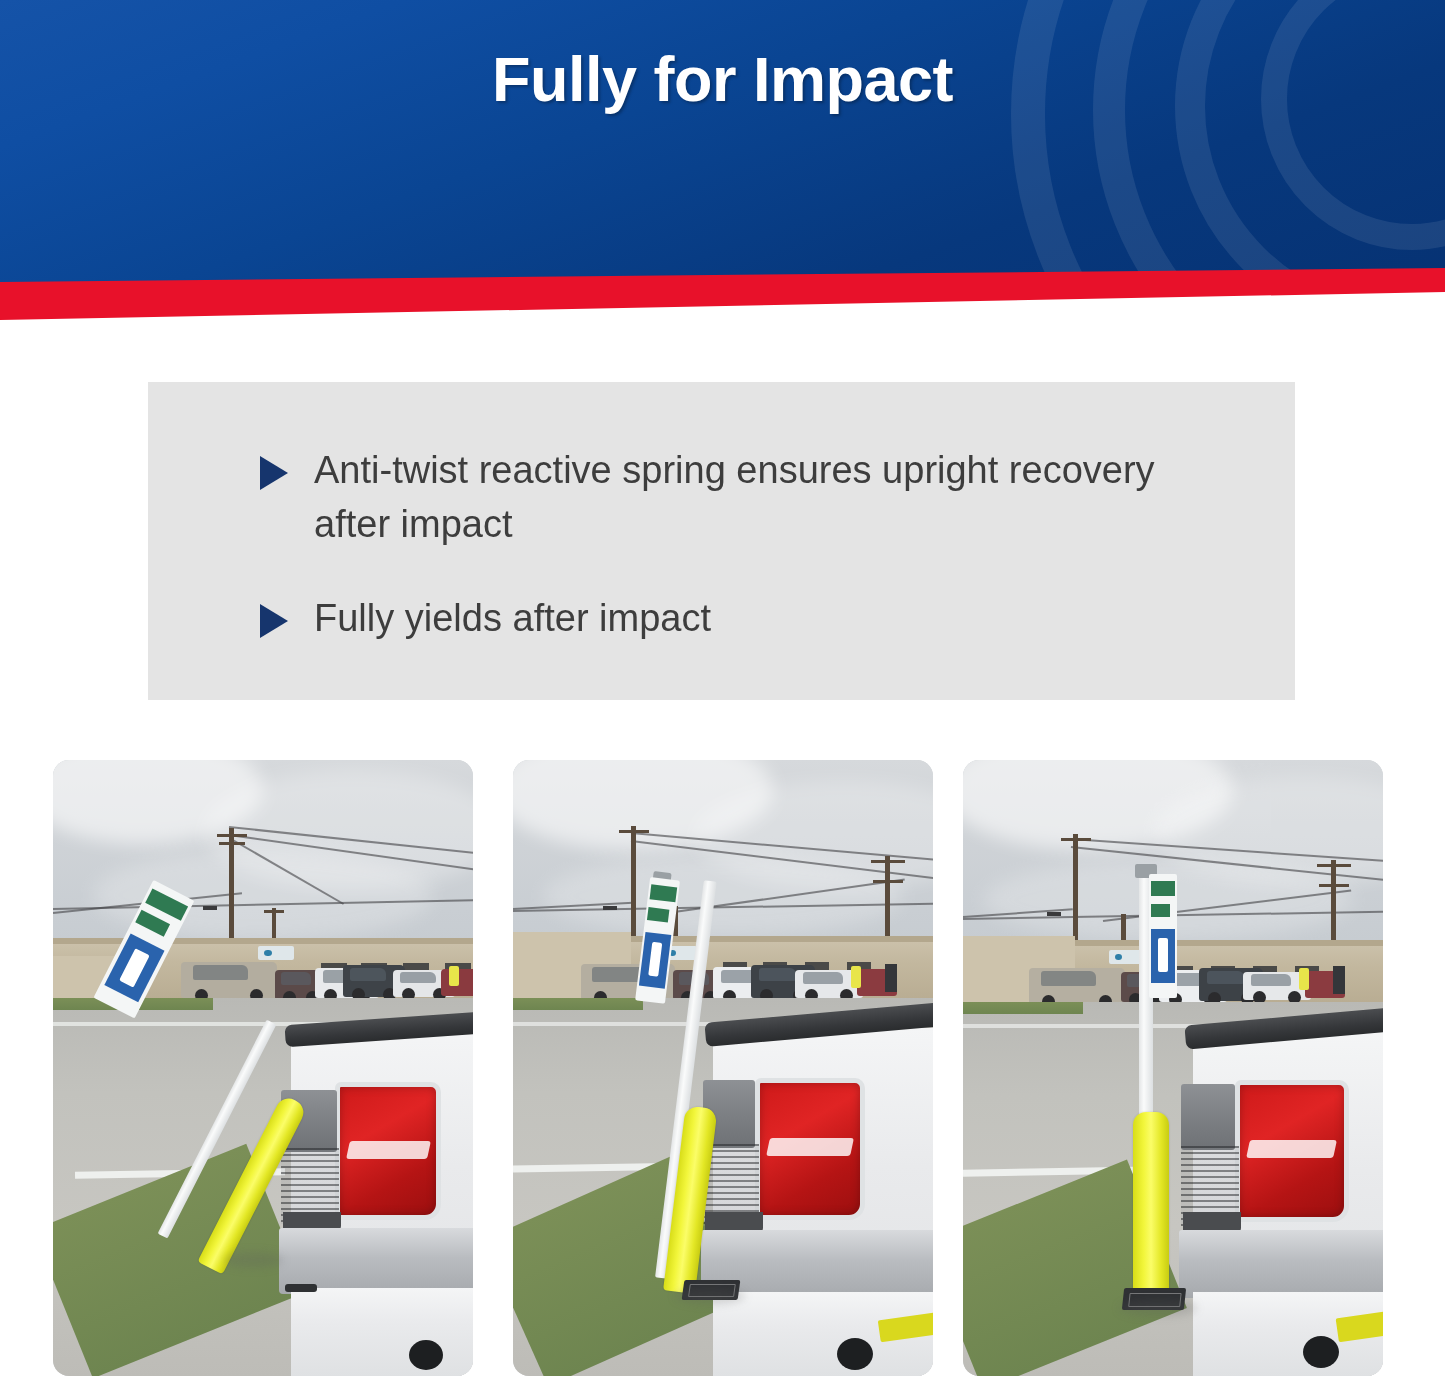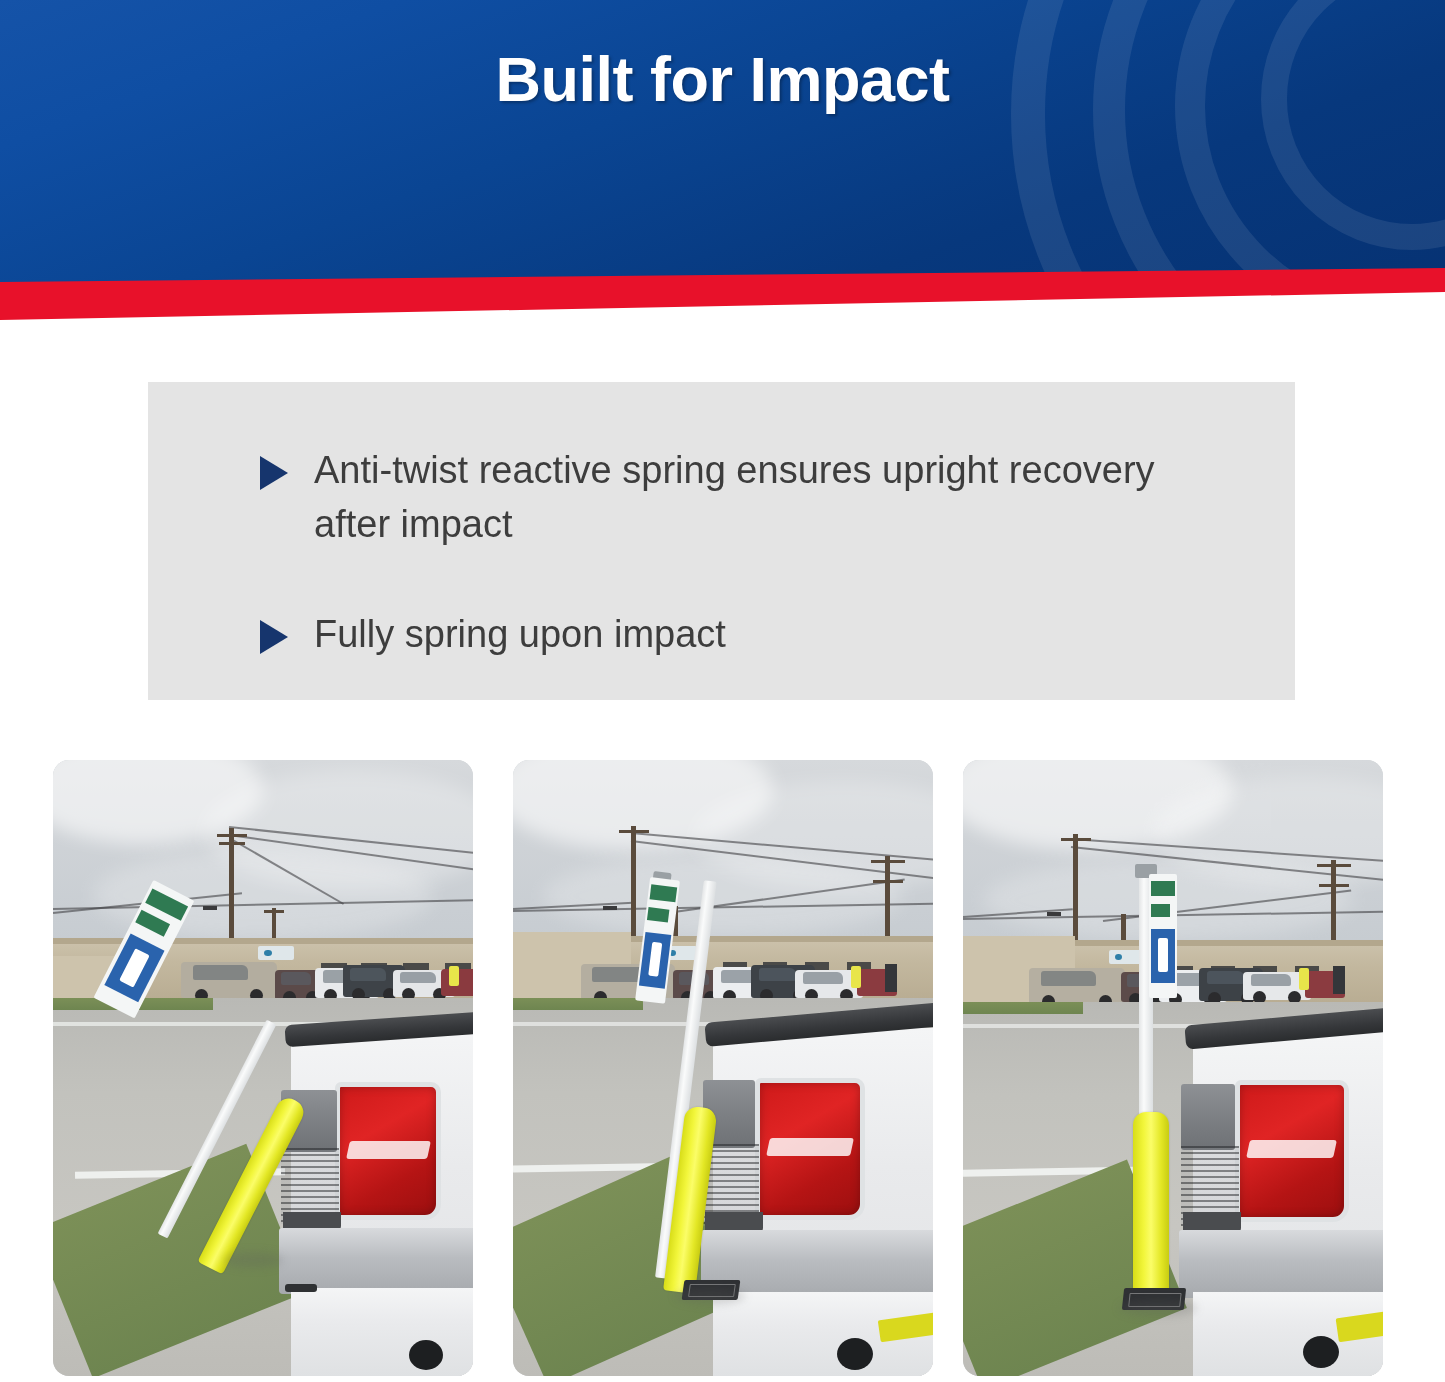--- a/index.html
+++ b/index.html
@@ -28,21 +28,21 @@
       text-shadow:2px 2px 3px rgba(0,0,0,0.28);line-height:1;}
 
   .header-red{position:absolute;left:0;top:262px;width:1445px;height:62px;
       background:#e8112a;
       clip-path:polygon(0 20px,1445px 6px,1445px 30px,0 58px);}
 
   
   .panel{position:absolute;left:148px;top:382px;width:1147px;height:318px;
       background:#e4e4e4;}
   .bullets{position:absolute;left:112px;top:62px;width:970px;}
-  .bullet{display:flex;align-items:flex-start;margin-bottom:56px;}
+  .bullet{display:flex;align-items:flex-start;margin-bottom:40px;}
   .bullet:last-child{margin-bottom:0;}
   .tri{flex:0 0 auto;width:0;height:0;margin-top:12px;margin-right:26px;
        border-top:17px solid transparent;border-bottom:17px solid transparent;
        border-left:28px solid #16356d;}
   .btext{font-size:38px;line-height:1.42;color:#3d3d3d;font-weight:normal;}
 
   
   .photos{position:absolute;left:0;top:760px;width:1445px;height:616px;}
   .photo{position:absolute;top:0;width:420px;height:616px;border-radius:16px;
       overflow:hidden;background:#cfd3d6;}
@@ -123,35 +123,35 @@
 <div class="header">
   <div class="header-blue"></div>
 
   <div class="arcs">
     <div class="arc a1"></div>
     <div class="arc a2"></div>
     <div class="arc a3"></div>
     <div class="arc a4"></div>
   </div>
 
-  <div class="header-title">Built for Impact</div>
+  <div class="header-title">Fully for Impact</div>
   <div class="header-red"></div>
 </div>
 
 <div class="panel">
   <div class="bullets">
 
     <div class="bullet">
       <span class="tri"></span>
       <span class="btext">Anti-twist reactive spring ensures upright recovery after impact</span>
     </div>
 
     <div class="bullet">
       <span class="tri"></span>
-      <span class="btext">Fully spring upon impact</span>
+      <span class="btext">Fully yields after impact</span>
     </div>
 
   </div>
 </div>
 
 <div class="photos">
 
   <div class="photo p1">
     <div class="sky"></div>
     <div class="cloud" style="left:-30px;top:-26px;width:240px;height:110px;"></div>

